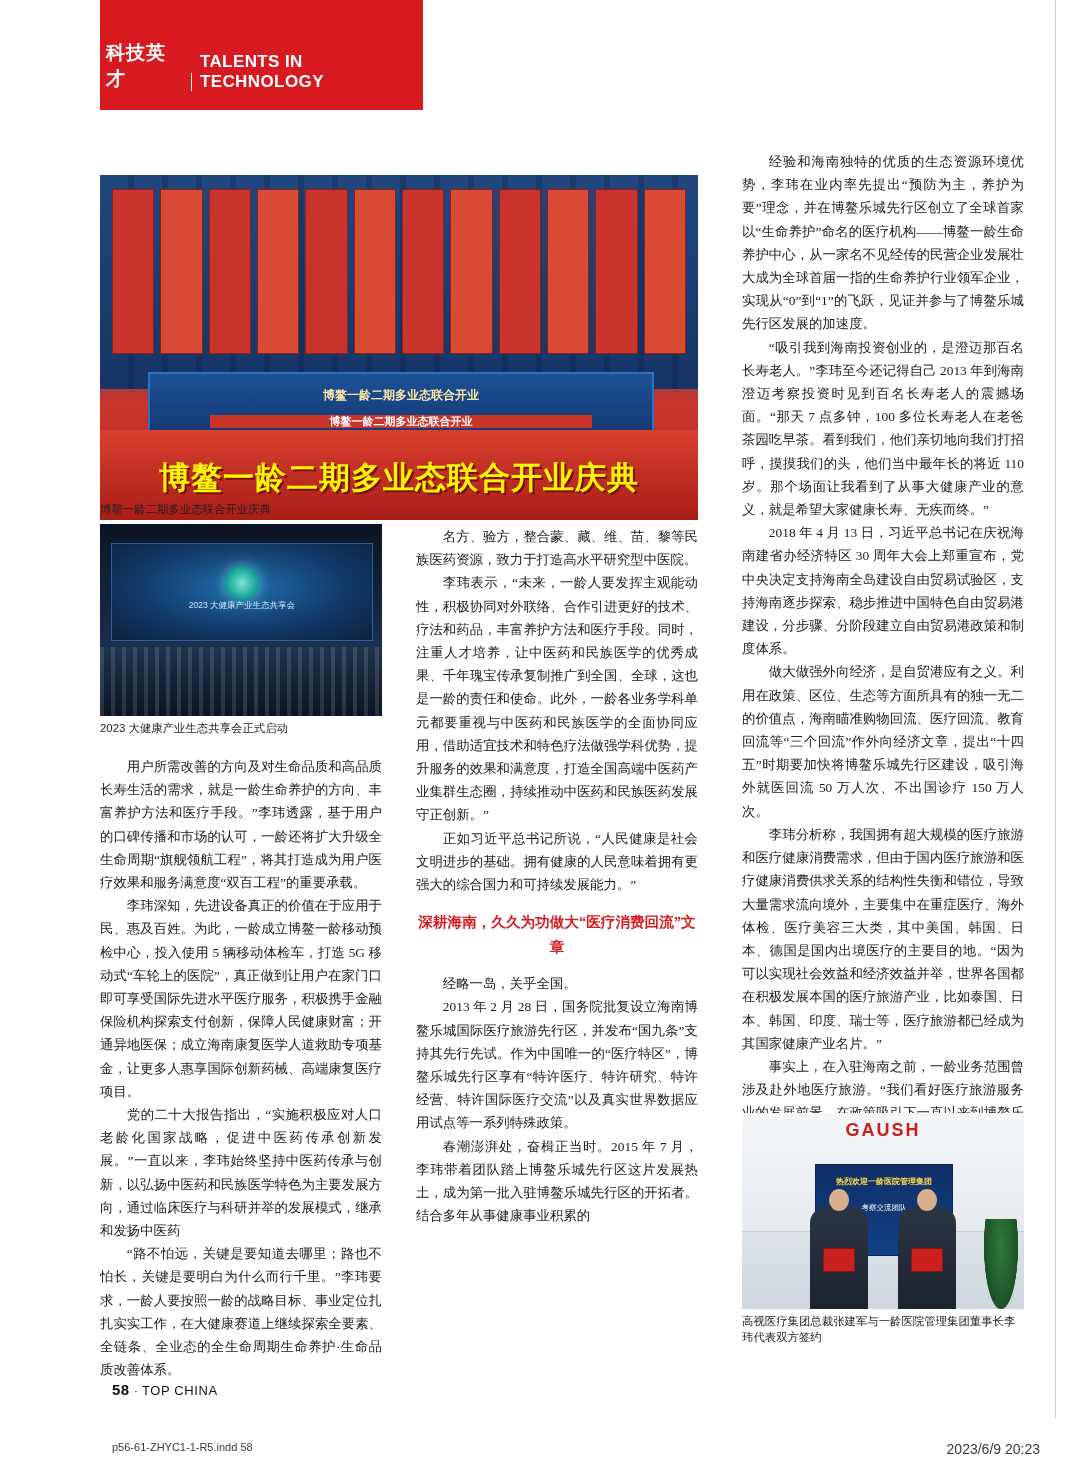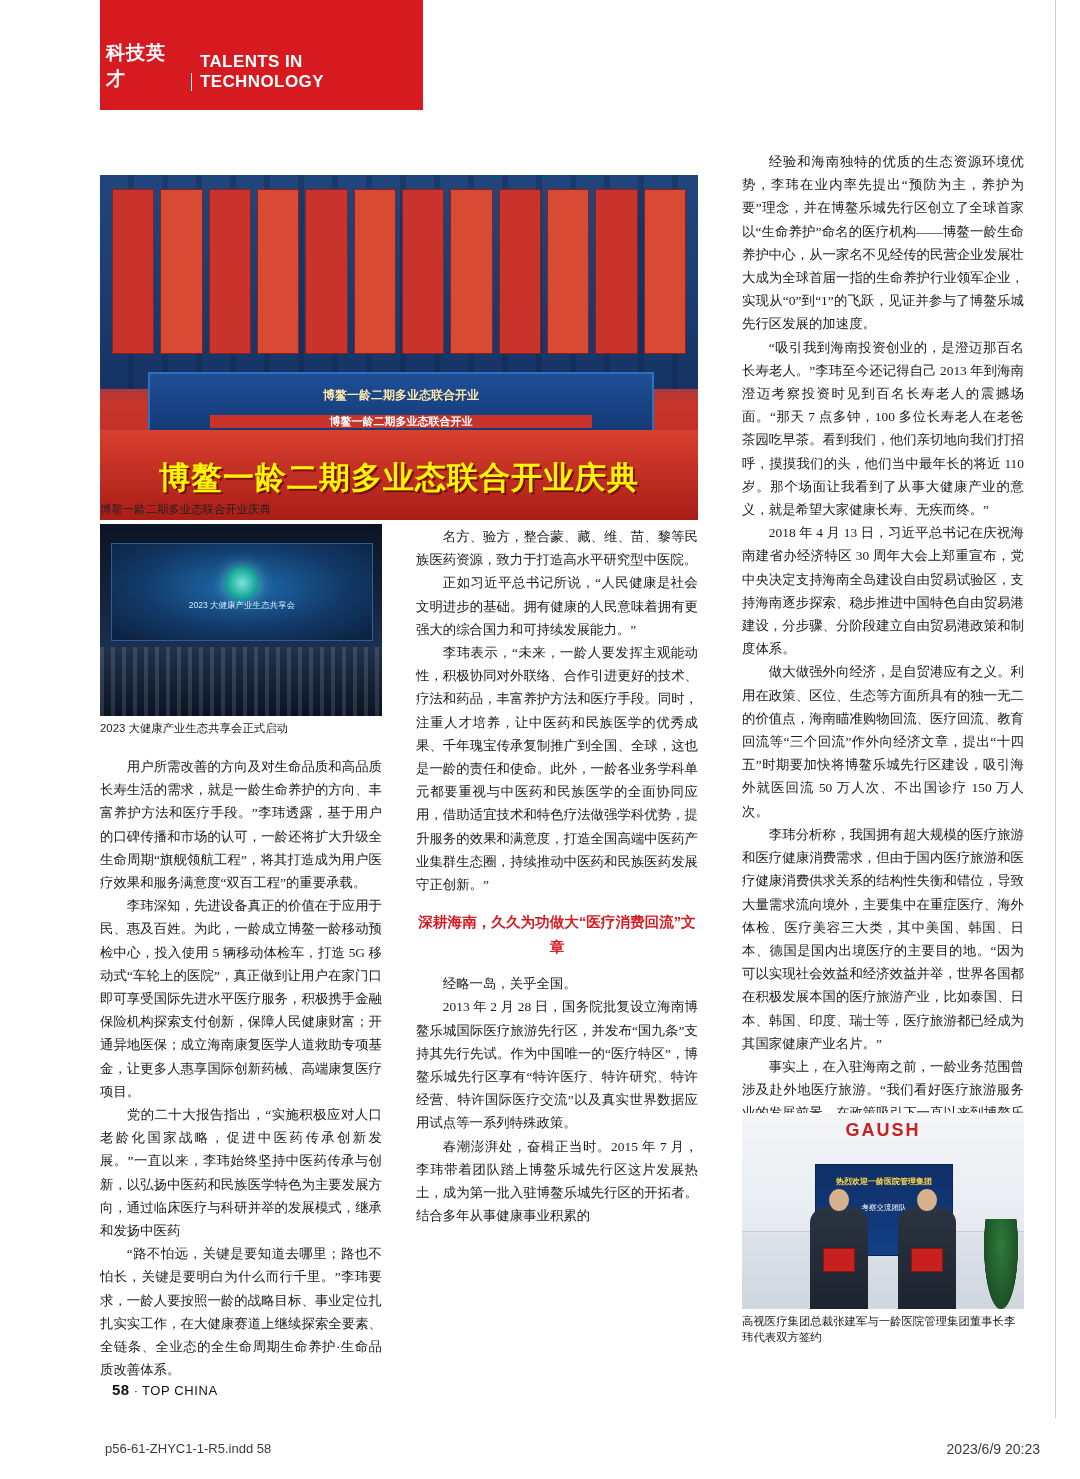--- a/index.html
+++ b/index.html
@@ -274,24 +274,24 @@
   .folio .dot {
     font-size: 13px;
     margin: 0 4px;
   }
   .folio .mag {
     font-size: 13px;
     letter-spacing: 0.6px;
   }
   .imprint-left {
     position: absolute;
-    left: 105px;
+    left: 112px;
     top: 1441px;
     font-family: "Liberation Sans", sans-serif;
-    font-size: 13px;
+    font-size: 11px;
     color: #3a3a3a;
   }
   .imprint-right {
     position: absolute;
     right: 40px;
     top: 1441px;
     font-family: "Liberation Sans", sans-serif;
     font-size: 14px;
     color: #3a3a3a;
   }
@@ -348,22 +348,22 @@
 
   <div class="col col1">
     <p>用户所需改善的方向及对生命品质和高品质长寿生活的需求，就是一龄生命养护的方向、丰富养护方法和医疗手段。”李玮透露，基于用户的口碑传播和市场的认可，一龄还将扩大升级全生命周期“旗舰领航工程”，将其打造成为用户医疗效果和服务满意度“双百工程”的重要承载。</p>
     <p>李玮深知，先进设备真正的价值在于应用于民、惠及百姓。为此，一龄成立博鳌一龄移动预检中心，投入使用 5 辆移动体检车，打造 5G 移动式“车轮上的医院”，真正做到让用户在家门口即可享受国际先进水平医疗服务，积极携手金融保险机构探索支付创新，保障人民健康财富；开通异地医保；成立海南康复医学人道救助专项基金，让更多人惠享国际创新药械、高端康复医疗项目。</p>
     <p>党的二十大报告指出，“实施积极应对人口老龄化国家战略，促进中医药传承创新发展。”一直以来，李玮始终坚持中医药传承与创新，以弘扬中医药和民族医学特色为主要发展方向，通过临床医疗与科研并举的发展模式，继承和发扬中医药</p>
     <p>“路不怕远，关键是要知道去哪里；路也不怕长，关键是要明白为什么而行千里。”李玮要求，一龄人要按照一龄的战略目标、事业定位扎扎实实工作，在大健康赛道上继续探索全要素、全链条、全业态的全生命周期生命养护·生命品质改善体系。</p>
   </div>
 
   <div class="col col2">
     <p>名方、验方，整合蒙、藏、维、苗、黎等民族医药资源，致力于打造高水平研究型中医院。</p>
+    <p>李玮表示，“未来，一龄人要发挥主观能动性，积极协同对外联络、合作引进更好的技术、疗法和药品，丰富养护方法和医疗手段。同时，注重人才培养，让中医药和民族医学的优秀成果、千年瑰宝传承复制推广到全国、全球，这也是一龄的责任和使命。此外，一龄各业务学科单元都要重视与中医药和民族医学的全面协同应用，借助适宜技术和特色疗法做强学科优势，提升服务的效果和满意度，打造全国高端中医药产业集群生态圈，持续推动中医药和民族医药发展守正创新。”</p>
     <p>正如习近平总书记所说，“人民健康是社会文明进步的基础。拥有健康的人民意味着拥有更强大的综合国力和可持续发展能力。”</p>
-    <p>李玮表示，“未来，一龄人要发挥主观能动性，积极协同对外联络、合作引进更好的技术、疗法和药品，丰富养护方法和医疗手段。同时，注重人才培养，让中医药和民族医学的优秀成果、千年瑰宝传承复制推广到全国、全球，这也是一龄的责任和使命。此外，一龄各业务学科单元都要重视与中医药和民族医学的全面协同应用，借助适宜技术和特色疗法做强学科优势，提升服务的效果和满意度，打造全国高端中医药产业集群生态圈，持续推动中医药和民族医药发展守正创新。”</p>
     <div class="subhead">深耕海南，久久为功做大“医疗消费回流”文章</div>
     <p>经略一岛，关乎全国。</p>
     <p>2013 年 2 月 28 日，国务院批复设立海南博鳌乐城国际医疗旅游先行区，并发布“国九条”支持其先行先试。作为中国唯一的“医疗特区”，博鳌乐城先行区享有“特许医疗、特许研究、特许经营、特许国际医疗交流”以及真实世界数据应用试点等一系列特殊政策。</p>
     <p>春潮澎湃处，奋楫正当时。2015 年 7 月，李玮带着团队踏上博鳌乐城先行区这片发展热土，成为第一批入驻博鳌乐城先行区的开拓者。结合多年从事健康事业积累的</p>
   </div>
 
   <div class="col col3">
     <p>经验和海南独特的优质的生态资源环境优势，李玮在业内率先提出“预防为主，养护为要”理念，并在博鳌乐城先行区创立了全球首家以“生命养护”命名的医疗机构——博鳌一龄生命养护中心，从一家名不见经传的民营企业发展壮大成为全球首届一指的生命养护行业领军企业，实现从“0”到“1”的飞跃，见证并参与了博鳌乐城先行区发展的加速度。</p>
     <p>“吸引我到海南投资创业的，是澄迈那百名长寿老人。”李玮至今还记得自己 2013 年到海南澄迈考察投资时见到百名长寿老人的震撼场面。“那天 7 点多钟，100 多位长寿老人在老爸茶园吃早茶。看到我们，他们亲切地向我们打招呼，摸摸我们的头，他们当中最年长的将近 110 岁。那个场面让我看到了从事大健康产业的意义，就是希望大家健康长寿、无疾而终。”</p>
     <p>2018 年 4 月 13 日，习近平总书记在庆祝海南建省办经济特区 30 周年大会上郑重宣布，党中央决定支持海南全岛建设自由贸易试验区，支持海南逐步探索、稳步推进中国特色自由贸易港建设，分步骤、分阶段建立自由贸易港政策和制度体系。</p>

